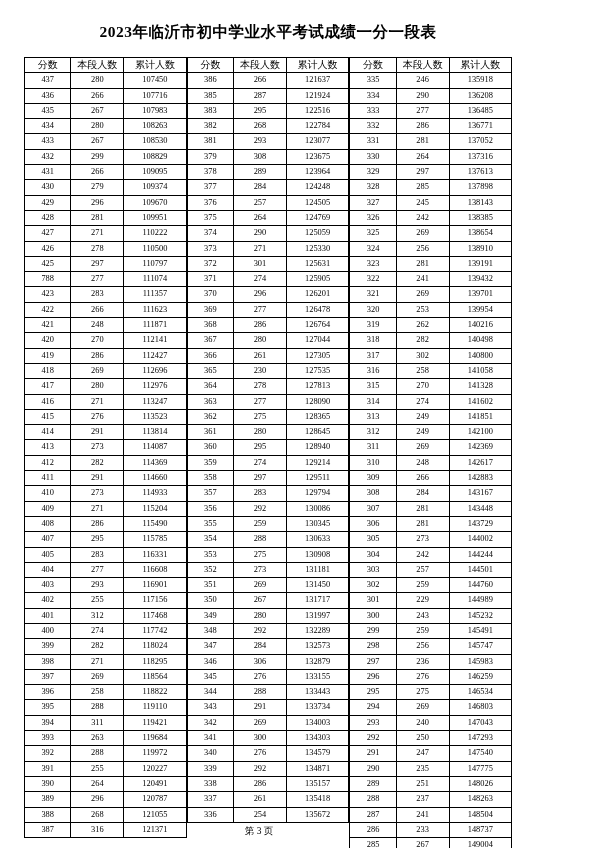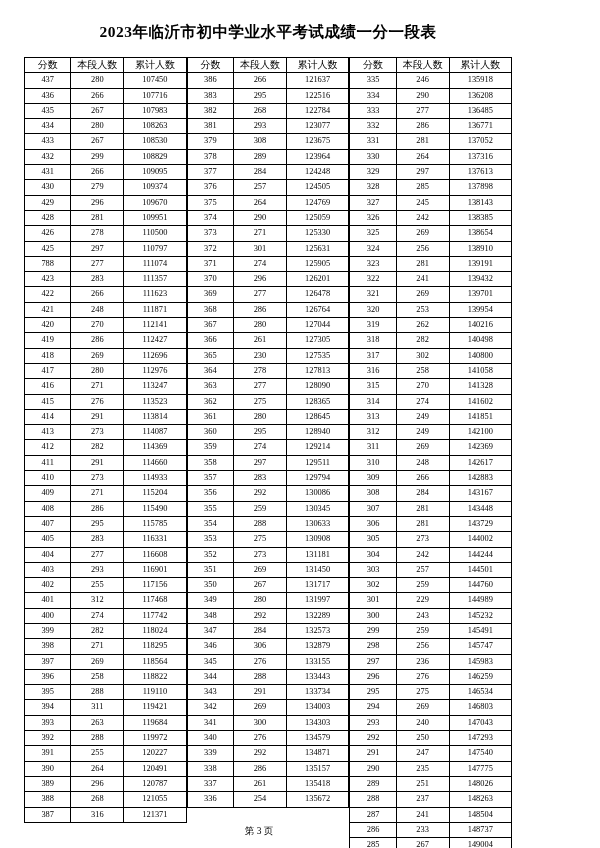--- a/index.html
+++ b/index.html
@@ -128,20 +128,25 @@
             <td class="col-score">429</td>
             <td class="col-seg">296</td>
             <td class="col-cum">109670</td>
           </tr>
           <tr>
             <td class="col-score">428</td>
             <td class="col-seg">281</td>
             <td class="col-cum">109951</td>
           </tr>
           <tr>
+            <td class="col-score">427</td>
+            <td class="col-seg">271</td>
+            <td class="col-cum">110222</td>
+          </tr>
+          <tr>
             <td class="col-score">426</td>
             <td class="col-seg">278</td>
             <td class="col-cum">110500</td>
           </tr>
           <tr>
             <td class="col-score">425</td>
             <td class="col-seg">297</td>
             <td class="col-cum">110797</td>
           </tr>
           <tr>
@@ -340,20 +345,25 @@
           <th class="col-cum">累计人数</th>
         </tr>
       </thead>
       <tbody>
           <tr>
             <td class="col-score">386</td>
             <td class="col-seg">266</td>
             <td class="col-cum">121637</td>
           </tr>
           <tr>
+            <td class="col-score">385</td>
+            <td class="col-seg">287</td>
+            <td class="col-cum">121924</td>
+          </tr>
+          <tr>
             <td class="col-score">383</td>
             <td class="col-seg">295</td>
             <td class="col-cum">122516</td>
           </tr>
           <tr>
             <td class="col-score">382</td>
             <td class="col-seg">268</td>
             <td class="col-cum">122784</td>
           </tr>
           <tr>

